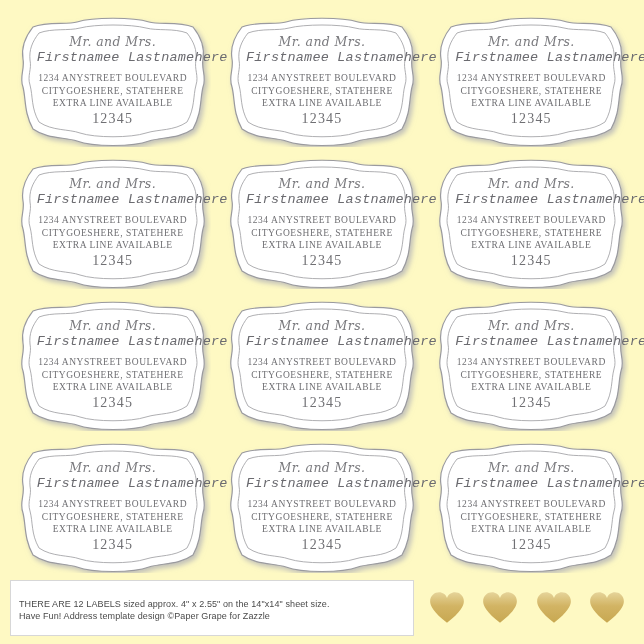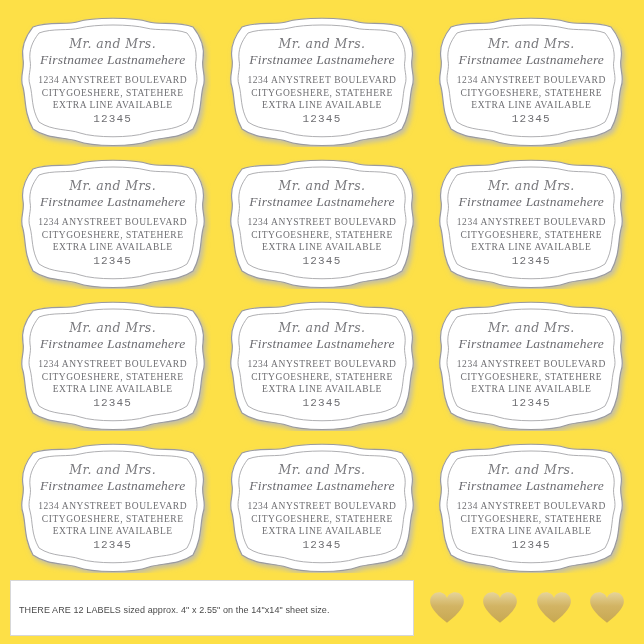--- a/index.html
+++ b/index.html
@@ -10,21 +10,21 @@
     width: 644px;
     height: 644px;
     background: #efefef;
     font-family: "Liberation Sans", sans-serif;
     overflow: hidden;
   }
   #sheet {
     position: relative;
     width: 644px;
     height: 644px;
-    background: #fde047;
+    background: #fef9c3;
   }
 
   
   #label-grid {
     position: absolute;
     left: 10px;
     top: 12px;
     width: 624px;
     height: 566px;
     display: grid;
@@ -64,41 +64,41 @@
   .script-line1 {
     font-family: "DejaVu Serif", serif;
     font-style: italic;
     font-size: 12.5px;
     letter-spacing: 0.4px;
     color: #7a7a7e;
     line-height: 1.1;
     white-space: nowrap;
   }
   .script-line2 {
-    font-family: Liberation Serif, serif;
+    font-family: Liberation Mono, monospace;
     font-style: italic;
     font-size: 13.5px;
     letter-spacing: 0.2px;
     color: #6b6b70;
     line-height: 1.2;
     margin-top: 1px;
     margin-bottom: 6px;
     white-space: nowrap;
   }
   .addr-line {
     font-family: Liberation Serif, serif;
     font-size: 9.5px;
     letter-spacing: 0.55px;
     color: #6f6f73;
     line-height: 1.35;
     white-space: nowrap;
   }
   .addr-zip {
-    font-family: Liberation Mono, monospace;
-    font-size: 11px;
+    font-family: Liberation Serif, serif;
+    font-size: 14px;
     letter-spacing: 1.2px;
     color: #6f6f73;
     line-height: 1.35;
   }
 
   
   #footer {
     position: absolute;
     left: 10px;
     bottom: 8px;
@@ -424,20 +424,21 @@
           <div class="addr-zip">12345</div>
         </div>
       </div>
     </div>
 
   </div>
 
   <div id="footer">
     <div id="footer-note">
       <div class="note-line">THERE ARE 12 LABELS sized approx. 4" x 2.55" on the 14"x14" sheet size.</div>
+      <div class="note-line">Have Fun! Address template design ©Paper Grape for Zazzle</div>
     </div>
     <div id="hearts-strip">
       <svg class="heart" viewBox="0 0 32 30">
         <defs>
           <linearGradient id="hg" x1="0" y1="0" x2="0" y2="1">
             <stop offset="0%" stop-color="#e6d49a"></stop>
             <stop offset="45%" stop-color="#d2b464"></stop>
             <stop offset="100%" stop-color="#c8a851"></stop>
           </linearGradient>
         </defs>

